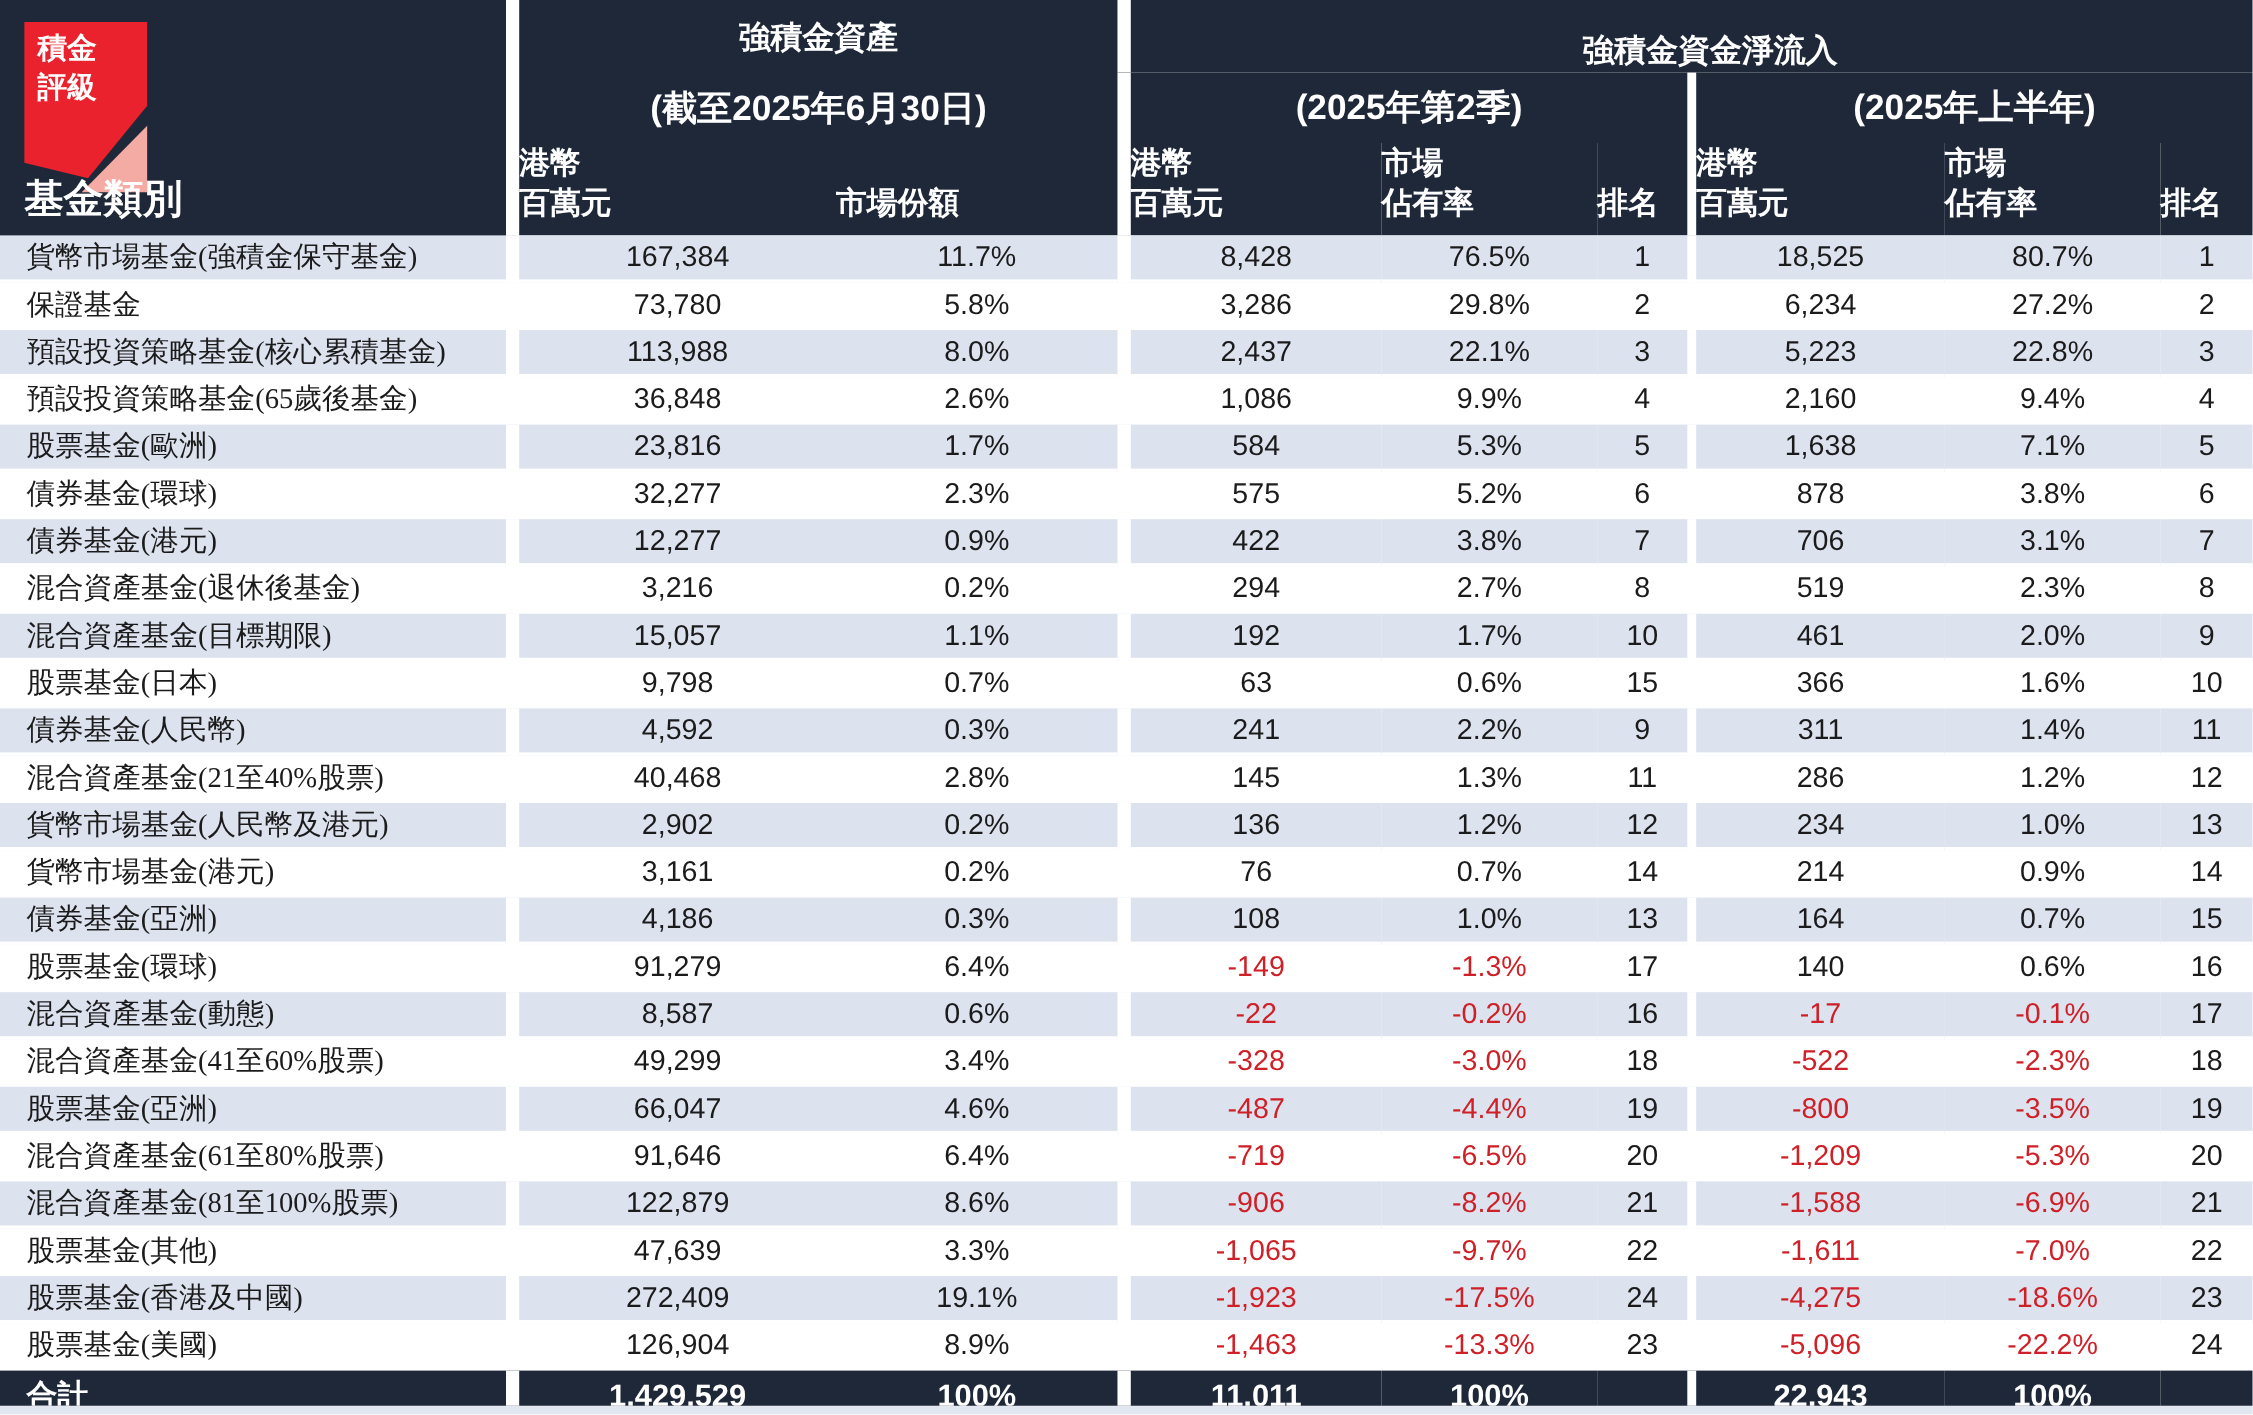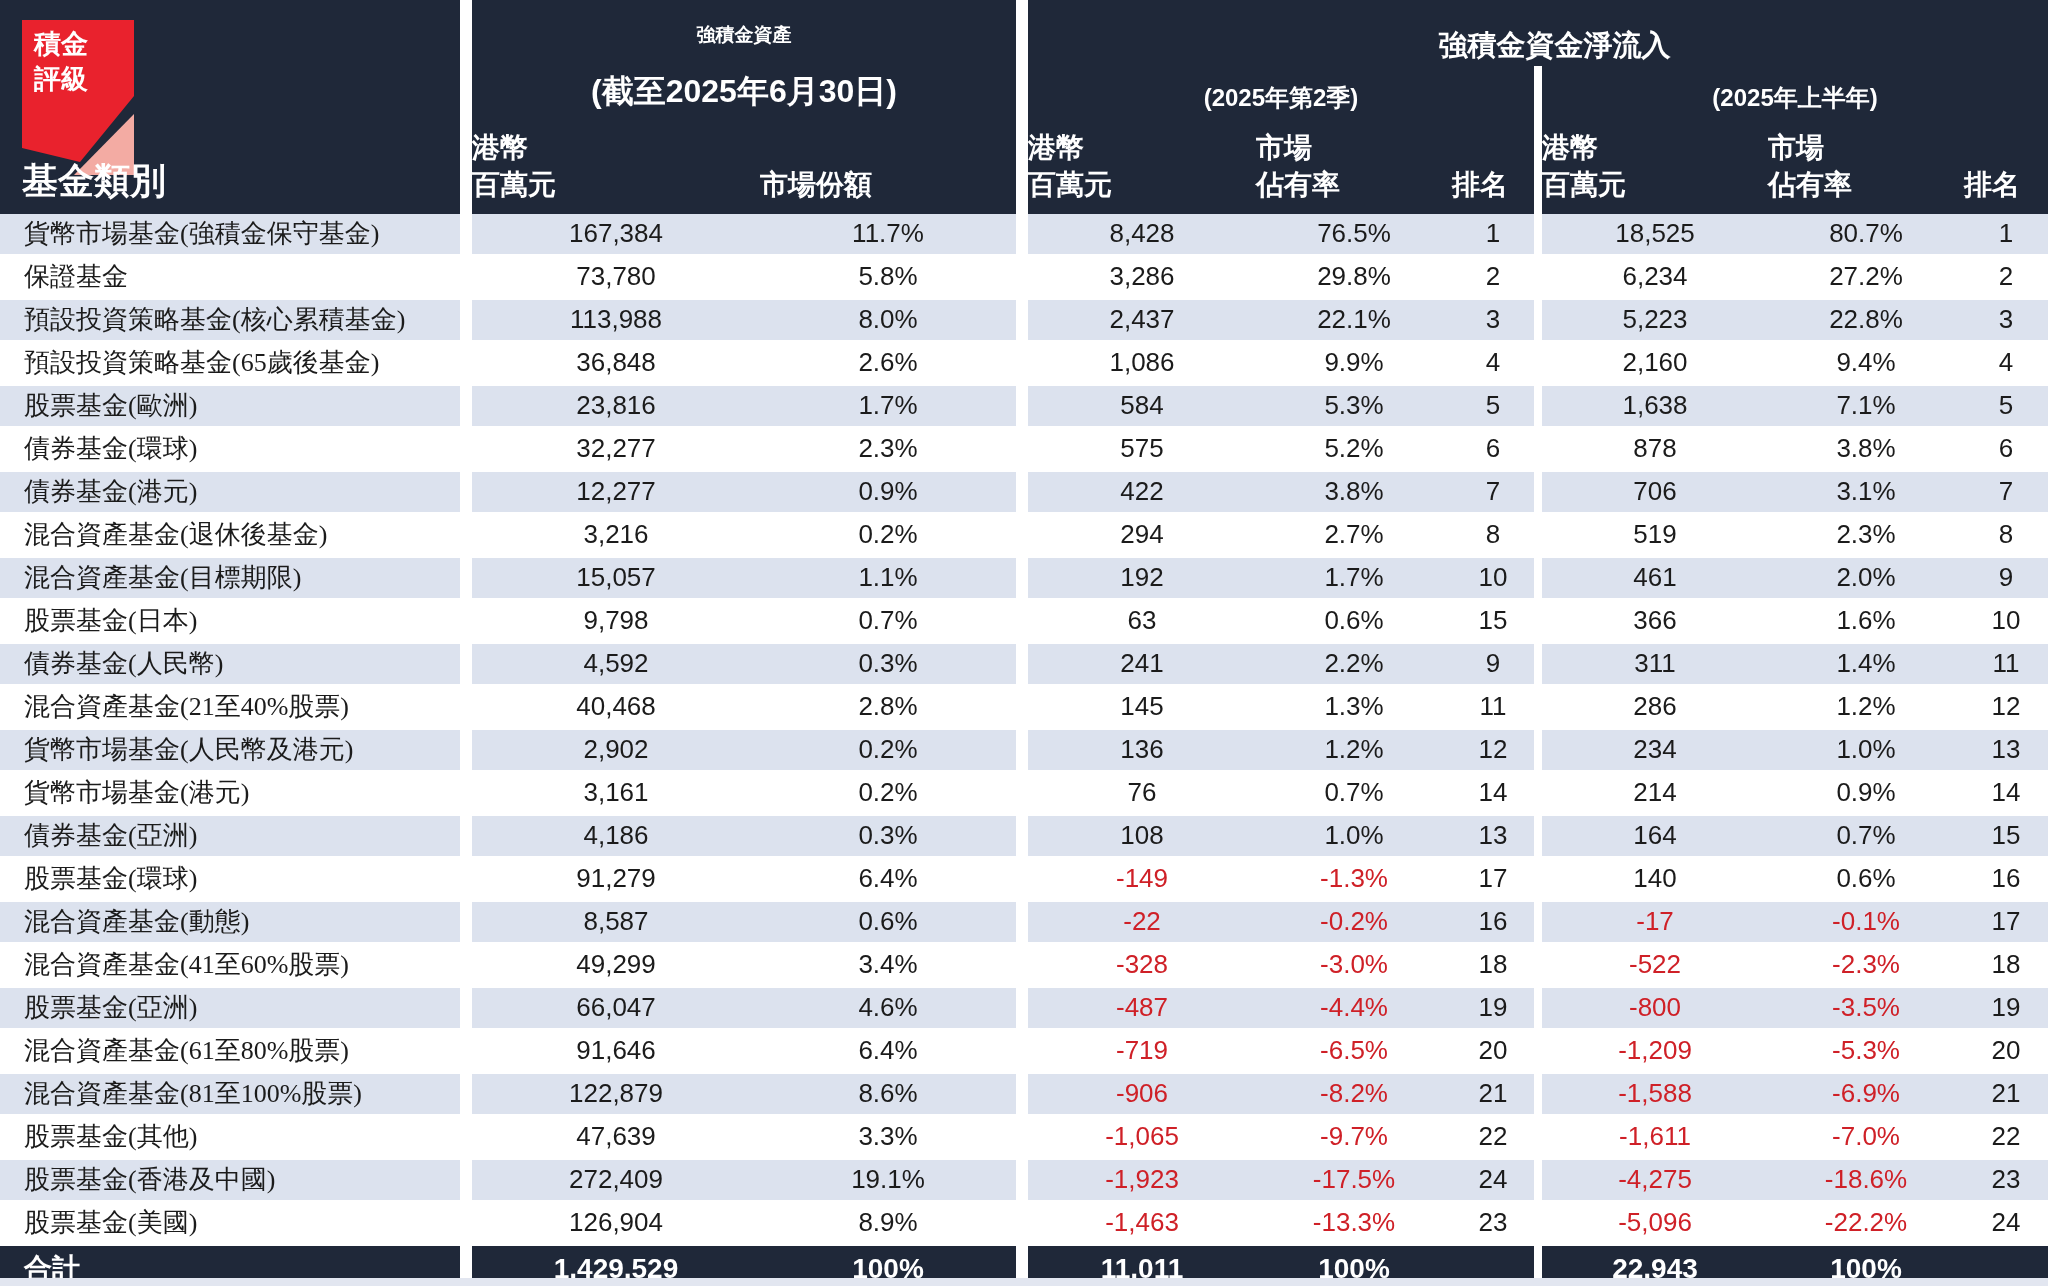--- a/index.html
+++ b/index.html
@@ -13,24 +13,24 @@
   thead tr.r-group  { height: 62px; }
   thead tr.r-period { height: 64px; }
   thead tr.r-cols   { height: 74px; }
 
   .fund-head { position: relative; text-align: left; }
   .logo { position: absolute; top: 20px; left: 22px; width: 112px; height: 155px; }
   .logo-text { position: absolute; top: 7px; left: 12px; font-size: 27px; line-height: 1.3;
                font-weight: bold; color: #ffffff; white-space: pre-line; }
   .fund-label { position: absolute; left: 22px; bottom: 8px; font-size: 36px; font-weight: bold; }
 
-  .g-title { font-size: 19px; padding-top: 6px; }
+  .g-title { font-size: 29px; padding-top: 6px; }
   .g-sub   { font-size: 32px; padding-top: 22px; }
   .inflow-title { font-size: 29px; padding-top: 26px; padding-left: 33px; }
-  .period { font-size: 24px; text-align: center; vertical-align: middle; }
+  .period { font-size: 32px; text-align: center; vertical-align: middle; }
   .colh { font-size: 28px; text-align: left; vertical-align: bottom; padding-bottom: 10px;
           white-space: pre-line; line-height: 1.32; }
 
   
   .div12 { border-left: 12px solid #ffffff; }
   .div8  { border-left: 8px  solid #ffffff; margin-left: 16px; }
 
   
   tbody td { height: 43px; border-bottom: 3px solid #ffffff; background: #ffffff;
              font-size: 26px; color: #1b1b1b; text-align: center; vertical-align: middle; }

